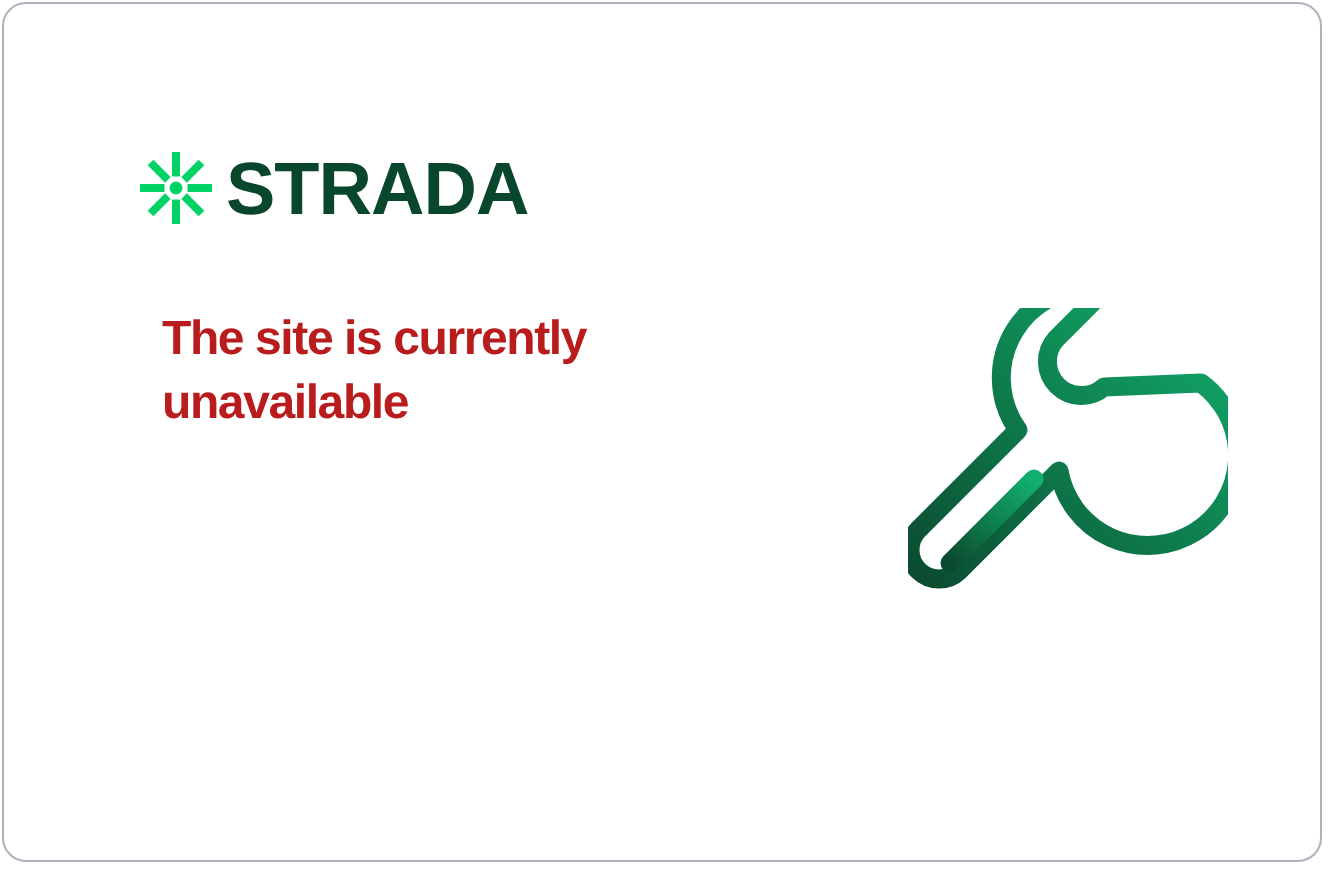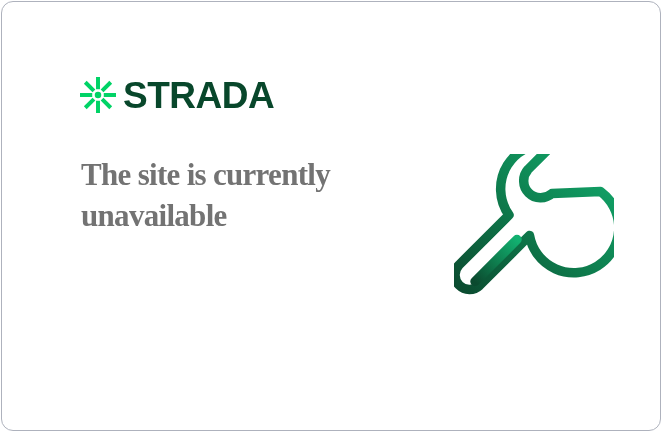--- a/index.html
+++ b/index.html
@@ -24,24 +24,23 @@
     background: #ffffff;
     border: 1px solid #aeb2bd;
     border-radius: 12px;
     box-sizing: border-box;
     overflow: hidden;
   }
 
   
   .logo {
     position: absolute;
-    left: 78px;
+    left: 68px;
     top: 74px;
     display: flex;
-    align-items: center;
     height: 38px;
   }
   .logo-mark {
     width: 36px;
     height: 36px;
     display: block;
     flex: 0 0 auto;
   }
   .logo-word {
     font-size: 37px;
@@ -53,27 +52,27 @@
     white-space: nowrap;
     font-family: "Liberation Sans", sans-serif;
   }
 
   
   .headline {
     position: absolute;
     left: 79px;
     top: 152px;
     width: 340px;
-    font-size: 31px;
+    font-size: 24px;
     line-height: 1.33;
     font-weight: 700;
     letter-spacing: -0.7px;
-    color: #737373;
+    color: #b91c1c;
     margin: 0;
-    font-family: Liberation Serif, serif;
+    font-family: Liberation Sans, sans-serif;
   }
 
   
   .body-copy {
     position: absolute;
     left: 80px;
     top: 268px;
     width: 310px;
     font-size: 16.5px;
     line-height: 2.05;

